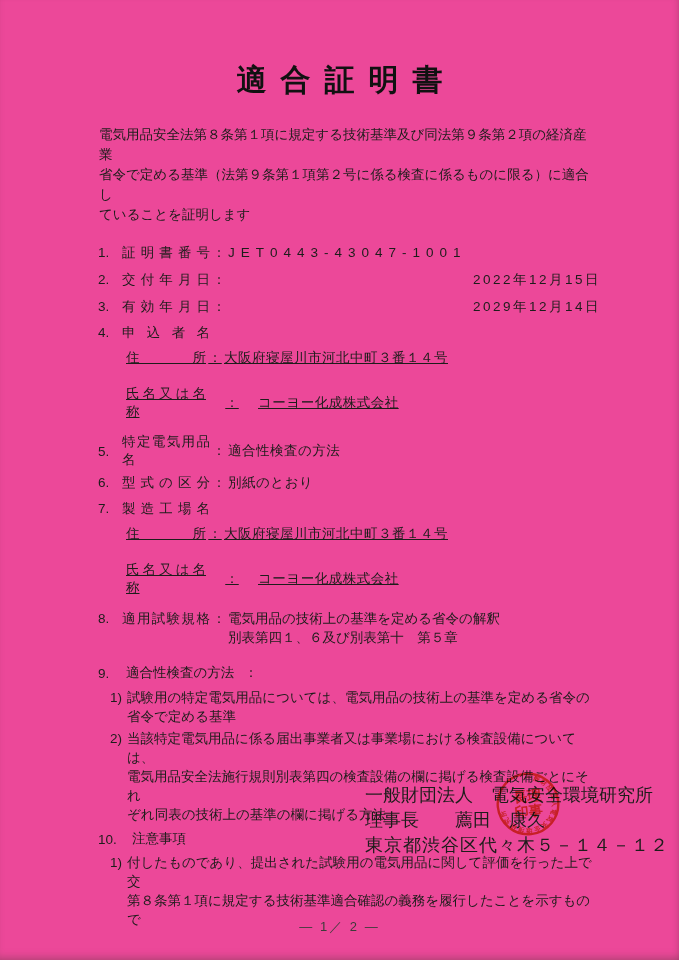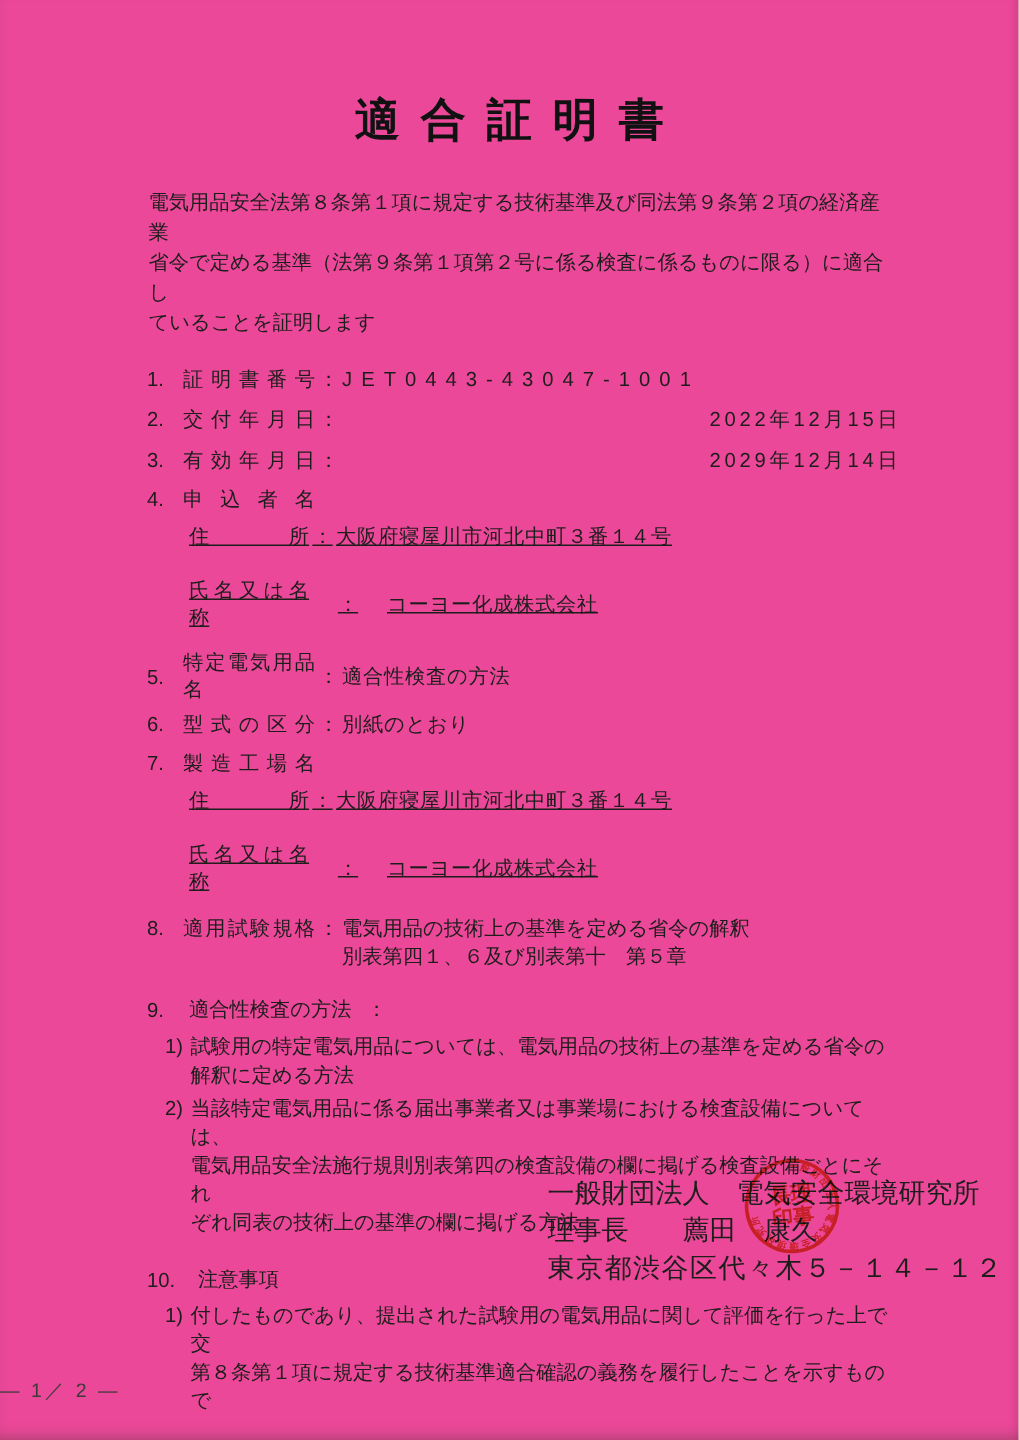--- a/index.html
+++ b/index.html
@@ -24,29 +24,29 @@
   .cert-no{letter-spacing:6px;}
   .sp2{letter-spacing:2.5px;text-align:right;}
   .indent{padding-left:28px;min-height:25px;text-decoration:underline;}
   .label.small{width:80px;}
   .name-row{margin-top:15px;margin-bottom:12px;gap:17px;}
   .align-top{align-items:flex-start;margin-top:12px;line-height:19px;min-height:0;}
   .value-lines{flex:1;line-height:19px;}
   .hdr9{margin-top:14px;min-height:24px;}
   .runlabel{margin-left:4px;}
   .colon9{margin-left:10px;}
-  .hdr10{margin-top:18px;min-height:22px;}
+  .hdr10{margin-top:4px;min-height:22px;}
   .lbl10{margin-left:10px;}
   .subitem{display:flex;margin:3px 0 2px 12px;line-height:19px;}
   .subnum{width:17px;flex:none;}
   .sublines{flex:1;}
   .footer{position:absolute;left:365px;top:783px;font-size:18px;line-height:25px;white-space:nowrap;}
   .footer .addr{letter-spacing:1px;}
   .seal{position:absolute;left:495px;top:771px;transform:rotate(-6deg);mix-blend-mode:multiply;opacity:.92;}
-  .pageno{position:absolute;top:918px;left:0;width:100%;font-size:13px;color:#3c3c3a;letter-spacing:2px;}
+  .pageno{position:absolute;top:918px;left:0;width:100%;text-align:center;font-size:13px;color:#3c3c3a;letter-spacing:2px;}
 </style>
 </head>
 <body>
 
 <div class="page">
 
   <h1 class="title">適合証明書</h1>
 
   <div class="intro">
     <div>電気用品安全法第８条第１項に規定する技術基準及び同法第９条第２項の経済産業</div>
@@ -133,21 +133,21 @@
 
     <div class="row hdr9">
       <span class="num">9.</span>
       <span class="runlabel">適合性検査の方法</span>
       <span class="colon9">：</span>
     </div>
     <div class="subitem">
       <span class="subnum">1)</span>
       <div class="sublines">
         <div>試験用の特定電気用品については、電気用品の技術上の基準を定める省令の</div>
-        <div>解釈に定める方法</div>
+        <div>省令で定める基準</div>
       </div>
     </div>
     <div class="subitem">
       <span class="subnum">2)</span>
       <div class="sublines">
         <div>当該特定電気用品に係る届出事業者又は事業場における検査設備については、</div>
         <div>電気用品安全法施行規則別表第四の検査設備の欄に掲げる検査設備ごとにそれ</div>
         <div>ぞれ同表の技術上の基準の欄に掲げる方法</div>
       </div>
     </div>

